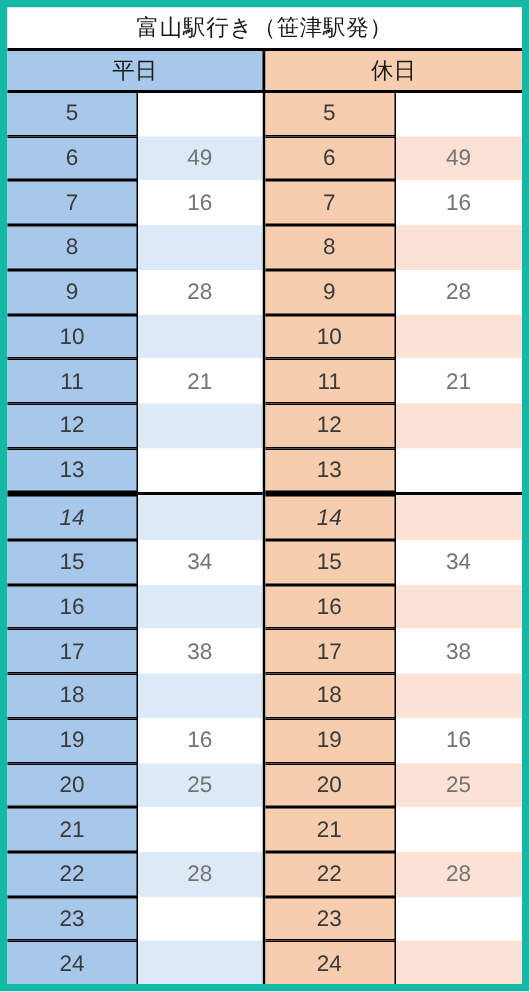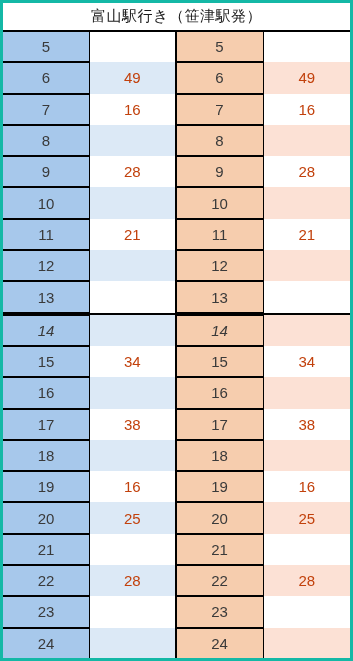--- a/index.html
+++ b/index.html
@@ -12,21 +12,21 @@
     height: 661px;
     font-family: "Liberation Sans", "DejaVu Sans", sans-serif;
     overflow: hidden;
   }
 
   .timetable {
     position: relative;
     width: 353px;
     height: 661px;
     box-sizing: border-box;
-    border: 3px solid #14b8a6;
+    border: 5px solid #14b8a6;
     background: #ffffff;
     display: flex;
     flex-direction: column;
   }
 
   
   .title-row {
     height: 29px;
     flex: 0 0 29px;
     box-sizing: border-box;
@@ -106,21 +106,21 @@
     border-bottom: 1px solid #000000;
     border-right: 1px solid #000000;
   }
   .min-cell {
     flex: 1 1 auto;
     box-sizing: border-box;
     display: flex;
     align-items: center;
     justify-content: center;
     font-size: 15px;
-    color: #c2410c;
+    color: #737373;
   }
 
   
   .panel.weekday .hour-cell { background: #a7c8eb; }
   .panel.weekday .min-cell.stripe-a { background: #ffffff; }
   .panel.weekday .min-cell.stripe-b { background: #dce9f6; }
 
   
   .panel.holiday .hour-cell { background: #f6cdae; }
   .panel.holiday .min-cell.stripe-a { background: #ffffff; }
@@ -132,20 +132,24 @@
 </style>
 </head>
 <body>
 
 <div class="timetable">
 
   <div class="title-row">
     <div class="title-text">富山駅行き（笹津駅発）</div>
   </div>
 
+  <div class="header-row">
+    <div class="header-cell weekday">平日</div>
+    <div class="header-cell holiday">休日</div>
+  </div>
 
   <div class="body-wrap">
     <div class="panel weekday" id="panel-weekday">
         <div class="row">
           <div class="hour-cell">5</div>
           <div class="min-cell stripe-a"></div>
         </div>
         <div class="row">
           <div class="hour-cell">6</div>
           <div class="min-cell stripe-b">49</div>

